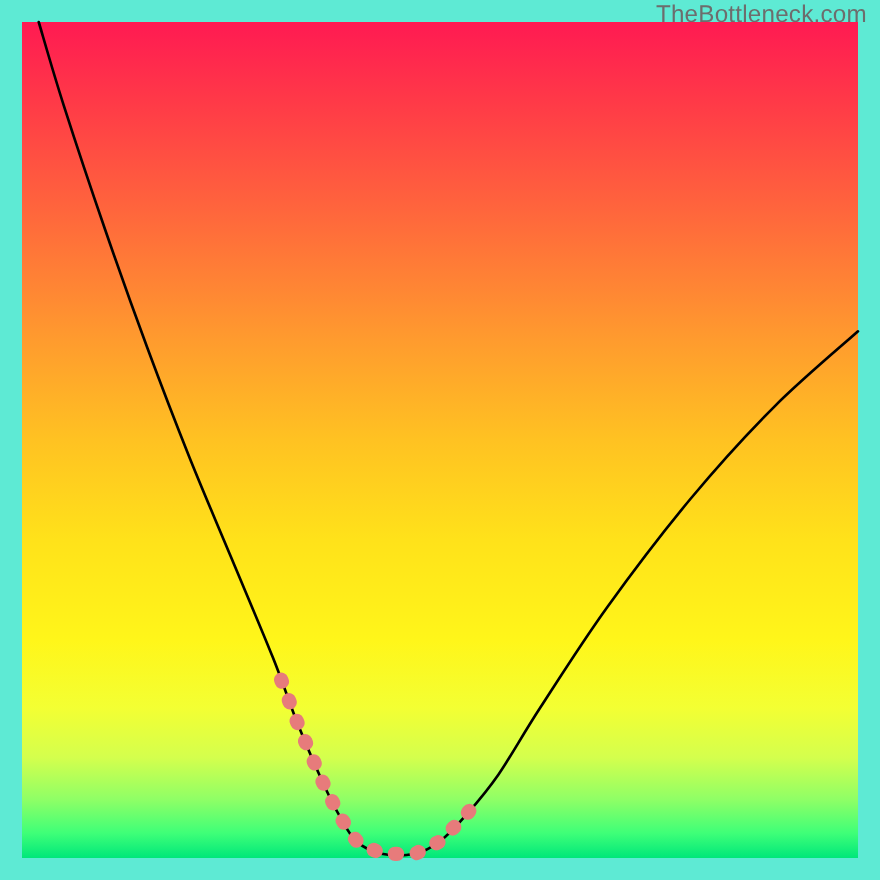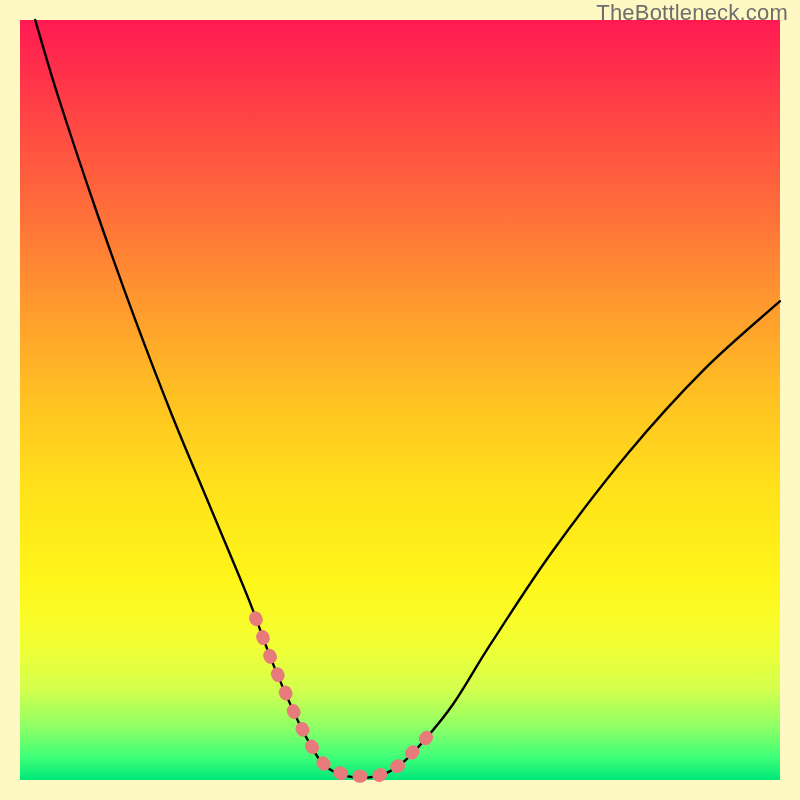--- a/index.html
+++ b/index.html
@@ -8,21 +8,21 @@
     width: 800px;
     height: 800px;
     overflow: hidden;
     background: #000;
     font-family: Arial, Helvetica, sans-serif;
   }
   .frame {
     position: relative;
     width: 800px;
     height: 800px;
-    background: #fef9c3;
+    background: #5eead4;
   }
   .plot-area {
     position: absolute;
     left: 20px;
     top: 20px;
     width: 760px;
     height: 760px;
     background: linear-gradient(
       to bottom,
       #ff1a52 0%,

